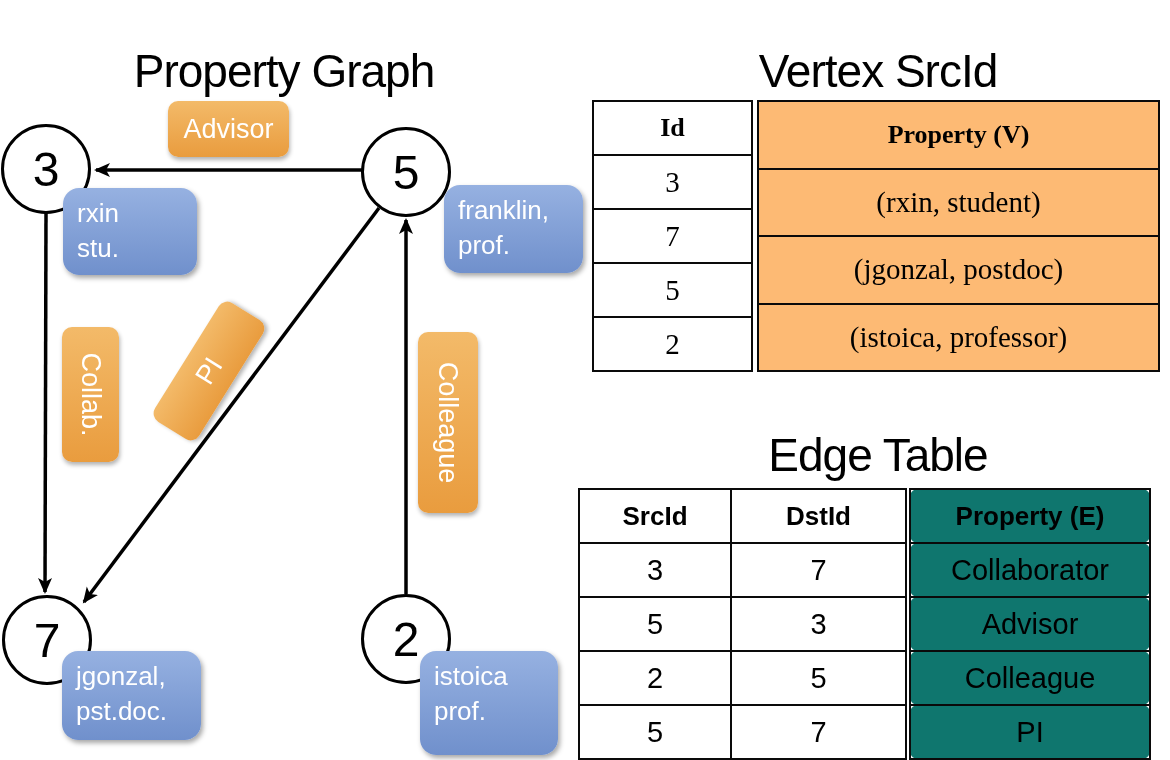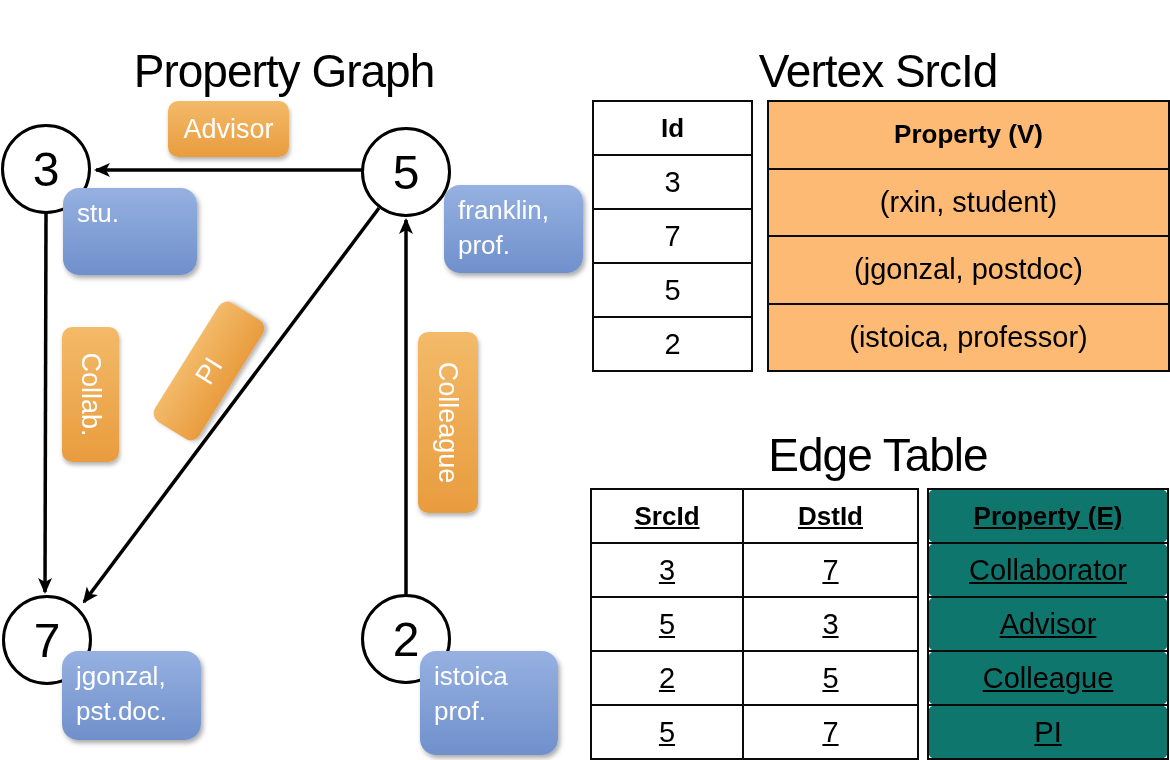--- a/index.html
+++ b/index.html
@@ -46,22 +46,22 @@
   #label-collab    { left:62px;  top:327px; width:57px;  height:135px; }
   #label-colleague { left:418px; top:332px; width:60px;  height:181px; }
   #label-pi        { left:139px; top:345px; width:140px; height:52px; transform:rotate(-58deg); }
   .vtext { transform:rotate(90deg); white-space:nowrap; }
 
   
   #edges-svg { position:absolute; left:0; top:0; }
 
   
   .tbl-wrap { position:absolute; display:flex; }
-  #vertex-tables { left:592px; top:100px; gap:14px; }
-  #edge-tables   { left:590px; top:488px; gap:8px;text-decoration:underline; }
+  #vertex-tables { left:592px; top:100px; gap:4px;font-family:Liberation Serif, serif; }
+  #edge-tables   { left:578px; top:488px; gap:2px; }
   table { border-collapse:collapse; table-layout:fixed; }
   th, td { border:2.5px solid #0a0a0a; text-align:center; vertical-align:middle; padding:0; overflow:hidden; }
   th { font-size:26px; font-weight:bold; }
   td { font-size:29px; }
   tr { height:54px; }
   .cell-blue   { background:#fdba74; }
   .cell-orange { background:#0f766e;border-radius:8px; }
   #vt-id-table   { width:161px; }
   #vt-prop-table { width:403px; }
   #et-src-table  { width:327px; }
@@ -108,20 +108,21 @@
     <span class="vtext">Collab.</span>
   </div>
   <div class="edge-label" id="label-pi">
     <span>PI</span>
   </div>
   <div class="edge-label" id="label-colleague">
     <span class="vtext">Colleague</span>
   </div>
 
   <div class="prop-box" id="prop-rxin">
+    <div>rxin</div>
     <div>stu.</div>
   </div>
   <div class="prop-box" id="prop-franklin">
     <div>franklin,</div>
     <div>prof.</div>
   </div>
   <div class="prop-box" id="prop-jgonzal">
     <div>jgonzal,</div>
     <div>pst.doc.</div>
   </div>

